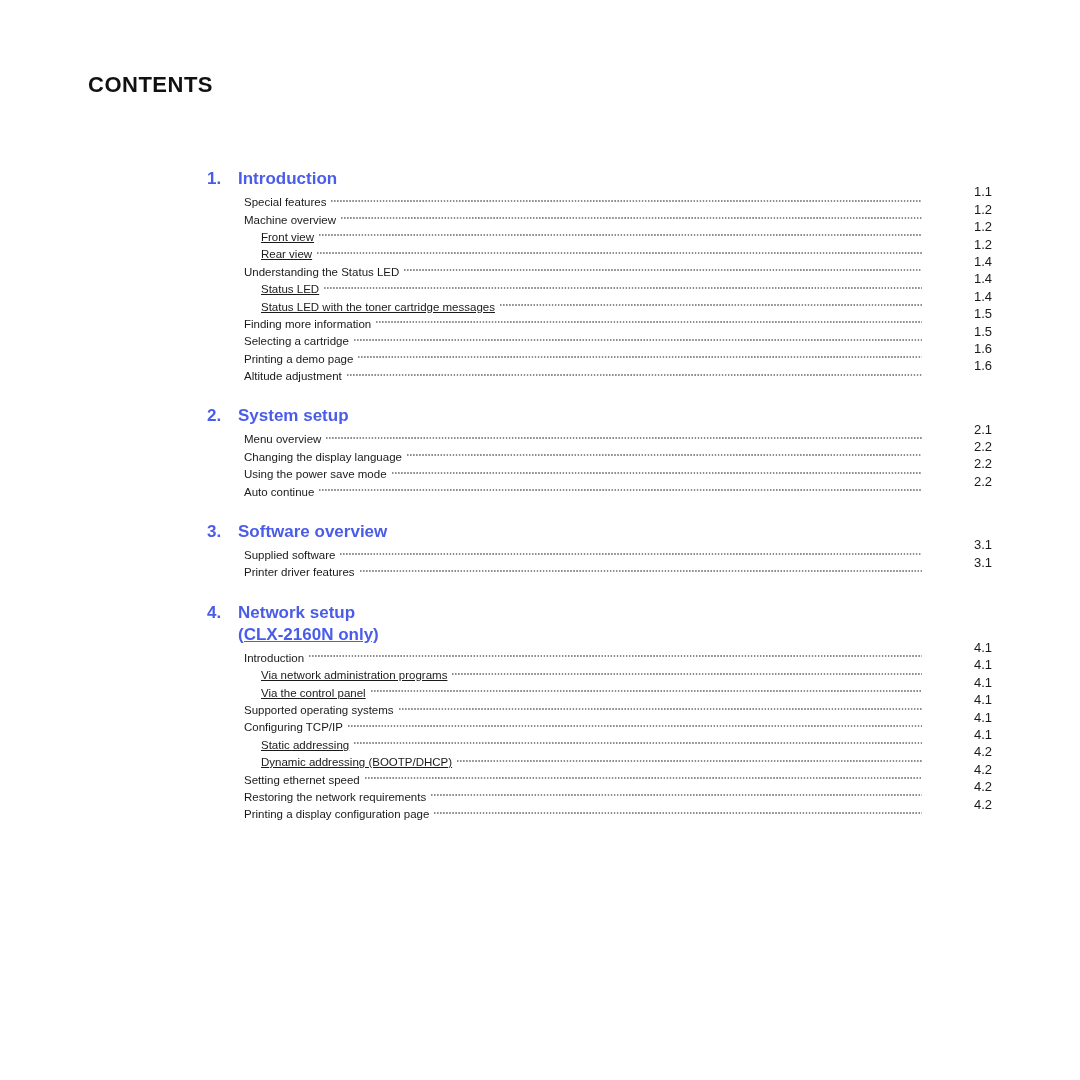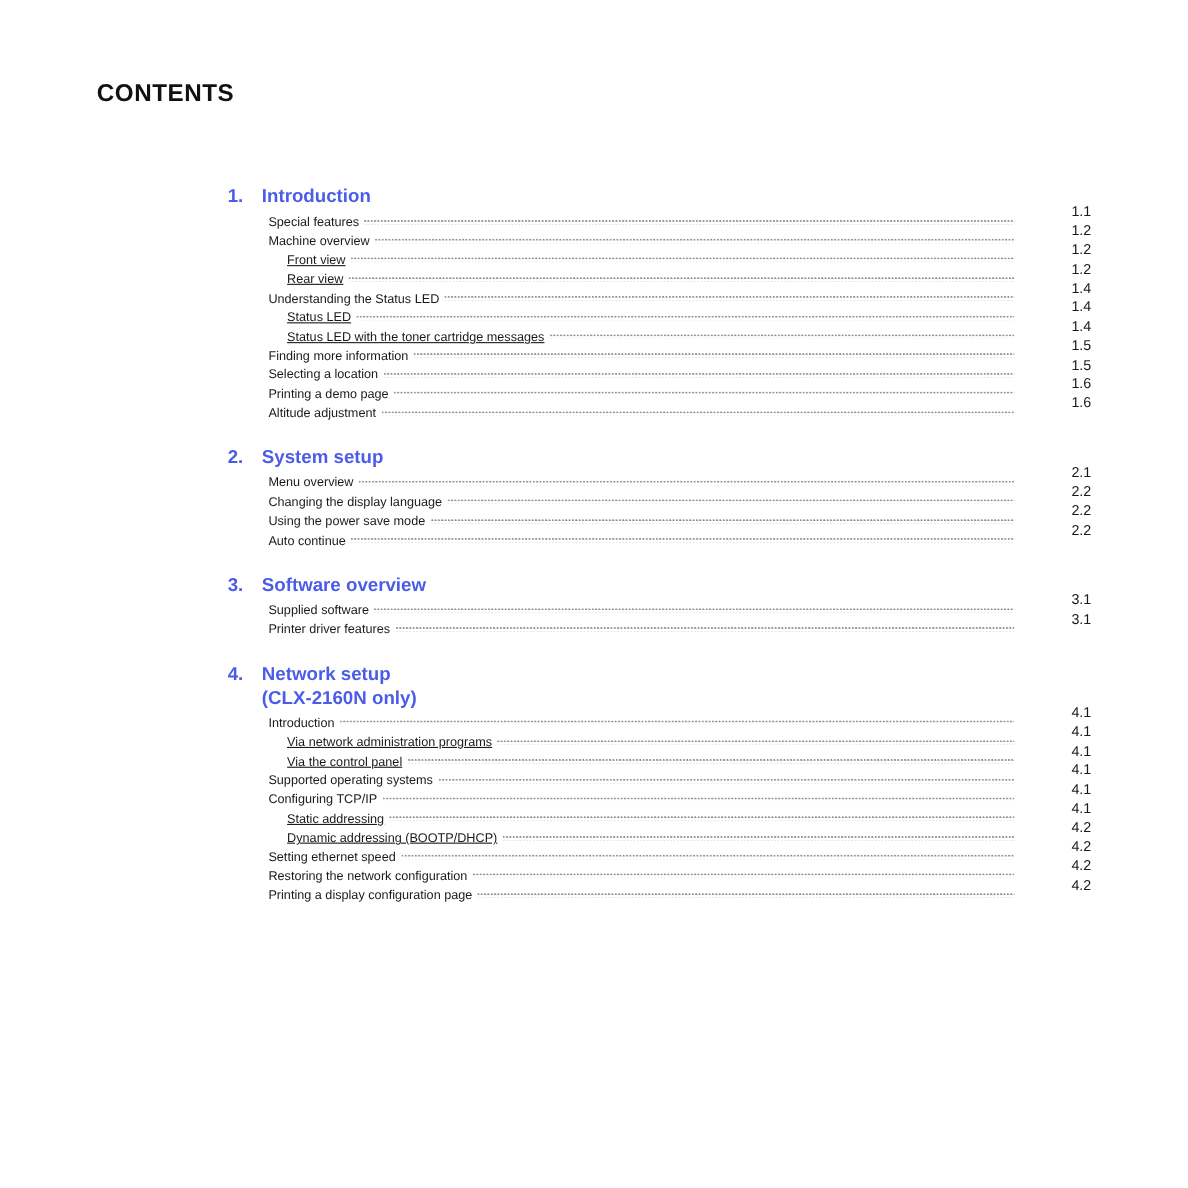--- a/index.html
+++ b/index.html
@@ -52,20 +52,21 @@
     position: absolute;
     left: 207px;
     top: 0;
     width: 28px;
     color: #4a5ce8;
     font-weight: bold;
     font-size: 17px;
   }
   .section-title-line2 {
     display: block;
+    text-decoration: underline;
   }
 
   
   .entry {
     position: relative;
     display: flex;
     align-items: center;
     height: 17.4px;
     font-size: 11.5px;
     color: #1a1a1a;
@@ -147,21 +148,21 @@
           <span class="entry-label">Status LED with the toner cartridge messages</span>
           <span class="leader"></span>
           <span class="entry-page">1.4</span>
         </div>
         <div class="entry lvl1">
           <span class="entry-label">Finding more information</span>
           <span class="leader"></span>
           <span class="entry-page">1.5</span>
         </div>
         <div class="entry lvl1">
-          <span class="entry-label">Selecting a location</span>
+          <span class="entry-label">Selecting a cartridge</span>
           <span class="leader"></span>
           <span class="entry-page">1.5</span>
         </div>
         <div class="entry lvl1">
           <span class="entry-label">Printing a demo page</span>
           <span class="leader"></span>
           <span class="entry-page">1.6</span>
         </div>
         <div class="entry lvl1">
           <span class="entry-label">Altitude adjustment</span>
@@ -244,21 +245,21 @@
           <span class="entry-label">Dynamic addressing (BOOTP/DHCP)</span>
           <span class="leader"></span>
           <span class="entry-page">4.2</span>
         </div>
         <div class="entry lvl1">
           <span class="entry-label">Setting ethernet speed</span>
           <span class="leader"></span>
           <span class="entry-page">4.2</span>
         </div>
         <div class="entry lvl1">
-          <span class="entry-label">Restoring the network configuration</span>
+          <span class="entry-label">Restoring the network requirements</span>
           <span class="leader"></span>
           <span class="entry-page">4.2</span>
         </div>
         <div class="entry lvl1">
           <span class="entry-label">Printing a display configuration page</span>
           <span class="leader"></span>
           <span class="entry-page">4.2</span>
         </div>
       </div>
     </div>

